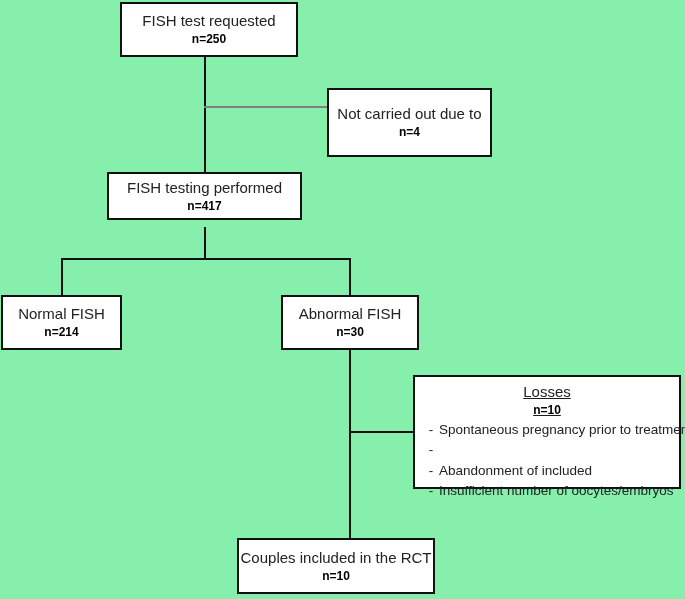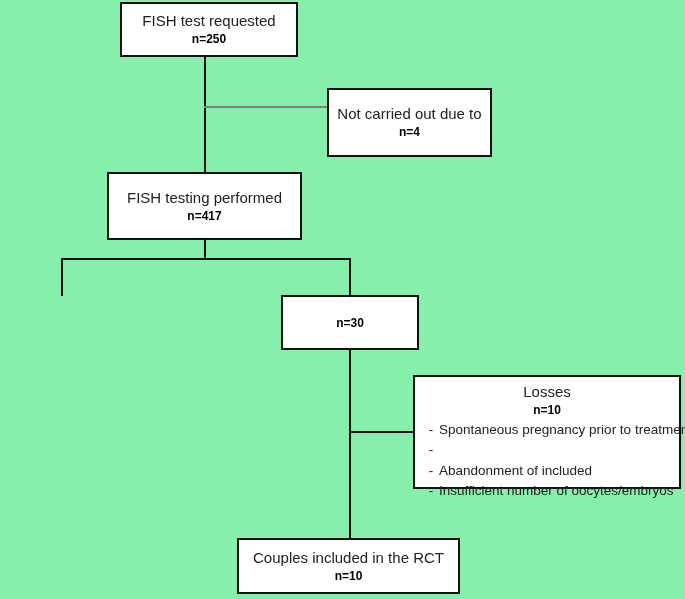--- a/index.html
+++ b/index.html
@@ -43,20 +43,21 @@
     color: #000000;
     margin-top: 2px;
   }
   
   .node.losses {
     display: block;
     padding: 6px 0 4px 0;
   }
   .node.losses .head {
     text-align: center;
+    text-decoration: underline;
   }
   .node.losses .head .title {
     font-size: 15px;
   }
   .node.losses ul.reasons {
     list-style: none;
     margin: 2px 0 0 0;
     padding: 0 6px 0 8px;
   }
   .node.losses ul.reasons li {
@@ -115,27 +116,32 @@
   <div class="node" style="left:120px; top:2px; width:178px; height:55px;">
     <span class="title">FISH test requested</span>
     <span class="count">n=250</span>
   </div>
 
   <div class="node" style="left:327px; top:72px; width:165px; height:69px;margin-top:16px;">
     <span class="title">Not carried out due to</span>
     <span class="count">n=4</span>
   </div>
 
-  <div class="node" style="left:107px; top:172px; width:195px; height:68px;">
+  <div class="node" style="left:107px; top:172px; width:195px; height:48px;">
     <span class="title">FISH testing performed</span>
     <span class="count">n=417</span>
   </div>
 
+  <div class="node" style="left:1px; top:295px; width:121px; height:55px;">
+    <span class="title">Normal FISH</span>
+    <span class="count">n=214</span>
+  </div>
 
   <div class="node" style="left:281px; top:295px; width:138px; height:55px;">
+    <span class="title">Abnormal FISH</span>
     <span class="count">n=30</span>
   </div>
 
   <div class="node losses" style="left:413px; top:375px; width:268px; height:114px;">
     <div class="head">
       <div class="title">Losses</div>
       <div class="count">n=10</div>
     </div>
     <ul class="reasons">
       <li>
@@ -149,18 +155,18 @@
         <span class="dash">-</span>
         <span>Abandonment of included</span>
       </li>
       <li>
         <span class="dash">-</span>
         <span>Insufficient number of oocytes/embryos</span>
       </li>
     </ul>
   </div>
 
-  <div class="node" style="left:237px; top:538px; width:223px; height:56px;">
+  <div class="node" style="left:237px; top:538px; width:198px; height:56px;">
     <span class="title">Couples included in the RCT</span>
     <span class="count">n=10</span>
   </div>
 
 </div>
 
 </body></html>

